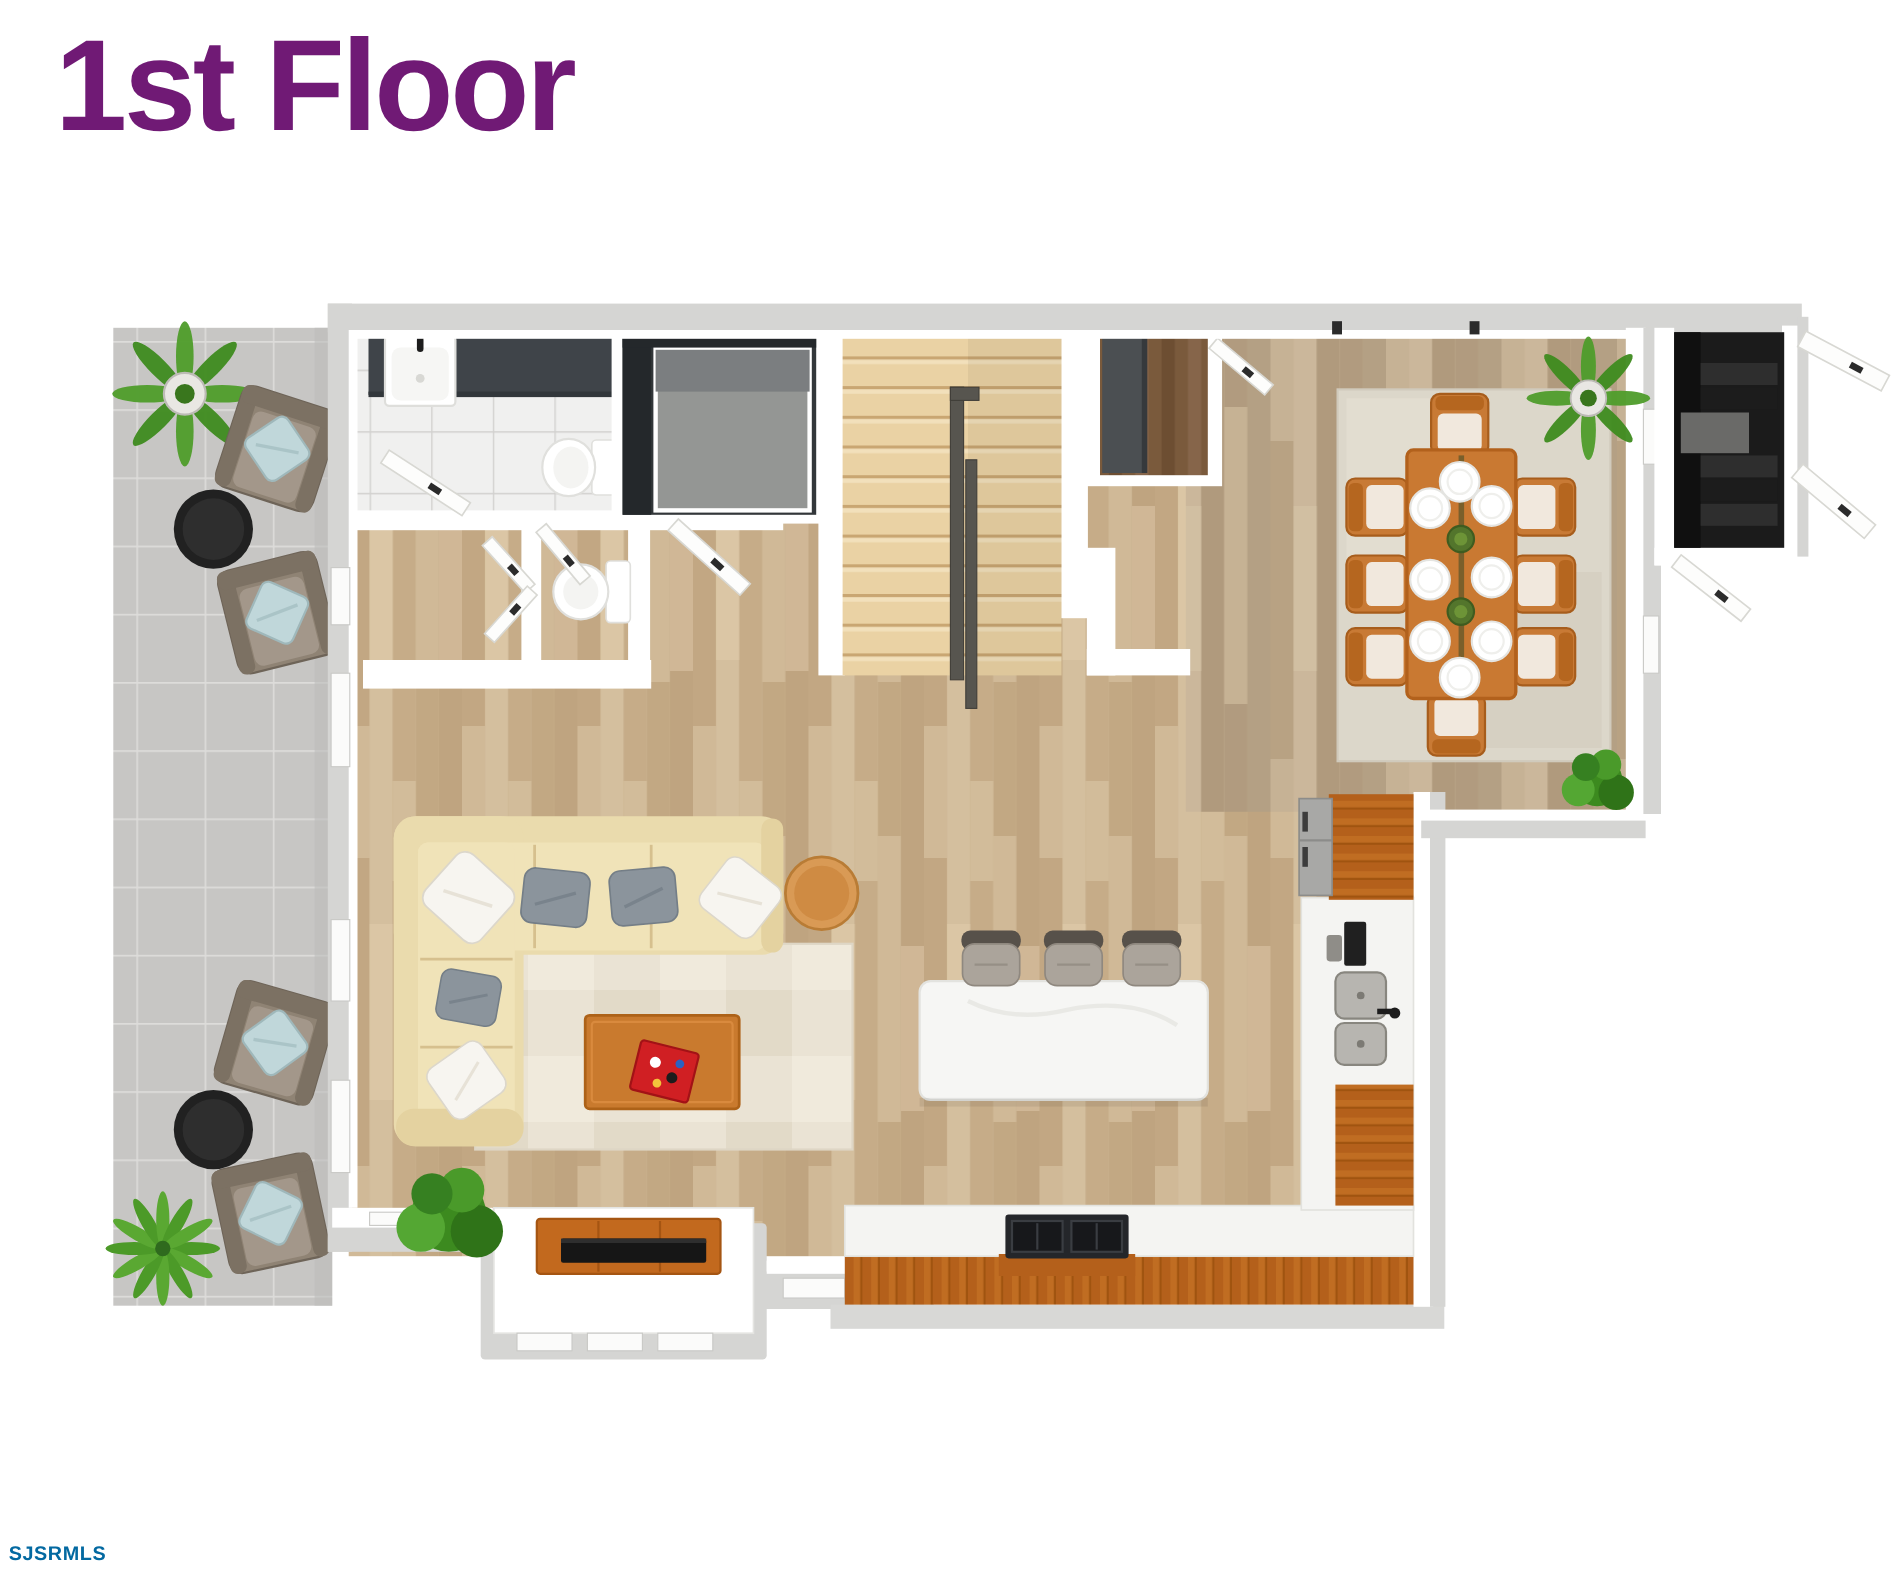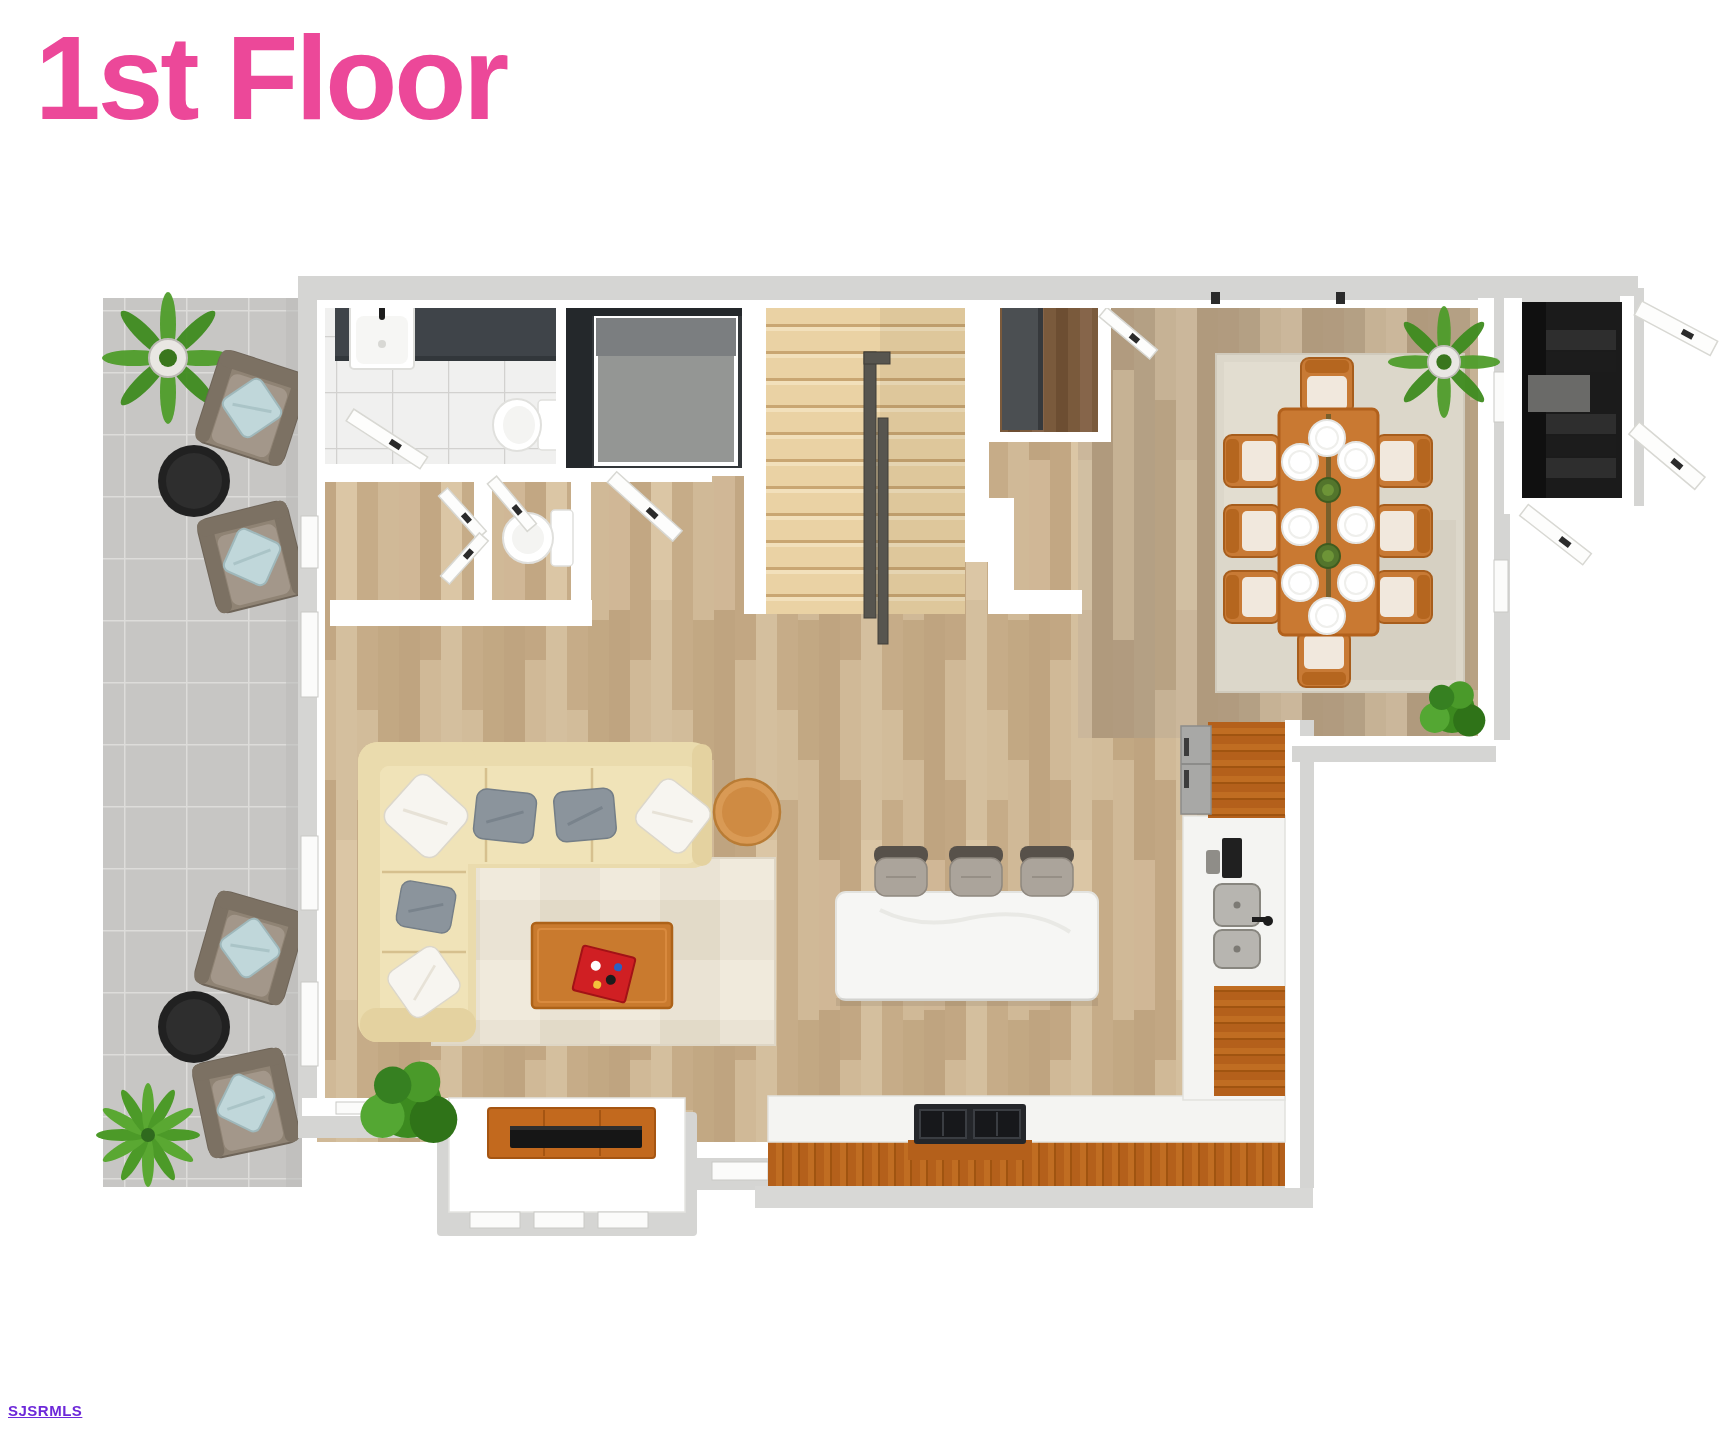--- a/index.html
+++ b/index.html
@@ -1,18 +1,18 @@
 <!DOCTYPE html>
 <html><head>
 <meta charset="utf-8">
 <style>
   html,body{margin:0;padding:0;background:#ffffff;}
   body{width:1728px;height:1440px;position:relative;font-family:"Liberation Sans",sans-serif;overflow:hidden;}
-  #title{position:absolute;left:35px;top:10px;font-size:118px;font-weight:700;letter-spacing:-3px;color:#ec4899;}
-  #watermark{position:absolute;left:8px;top:1402px;font-size:15px;font-weight:700;letter-spacing:.5px;color:#6d28d9;text-decoration:underline;}
+  #title{position:absolute;left:50px;top:10px;font-size:118px;font-weight:700;letter-spacing:-3px;color:#701a75;}
+  #watermark{position:absolute;left:8px;top:1402px;font-size:18px;font-weight:700;letter-spacing:.5px;color:#0369a1;}
   svg{position:absolute;left:0;top:0;}
   .wallg{fill:#d5d5d3;}
   .wallw{fill:#ffffff;}
   .win{fill:#fbfbfa;stroke:#c9c9c6;stroke-width:1;}
   .door-leaf{fill:#fdfdfc;stroke:#d8d8d3;stroke-width:1.5;}
   .door-handle{fill:#2b2b2b;}
   .marble{fill:#f4f4f2;stroke:#e2e2de;stroke-width:1.5;}
 </style>
 </head>
 <body>

